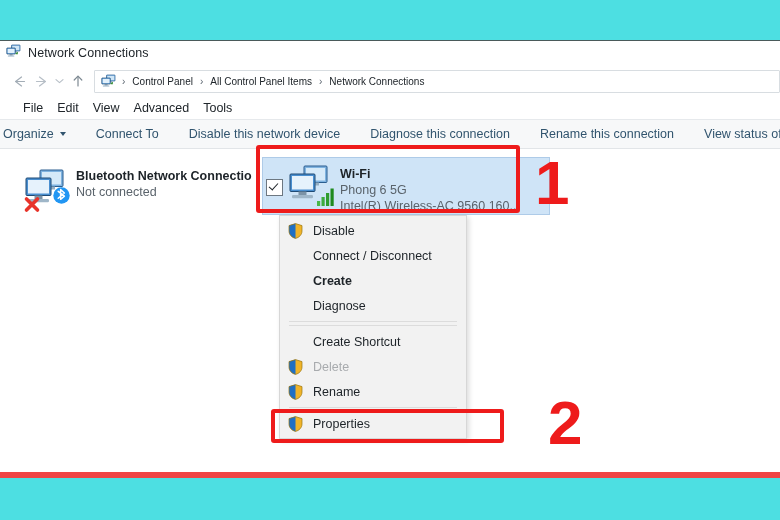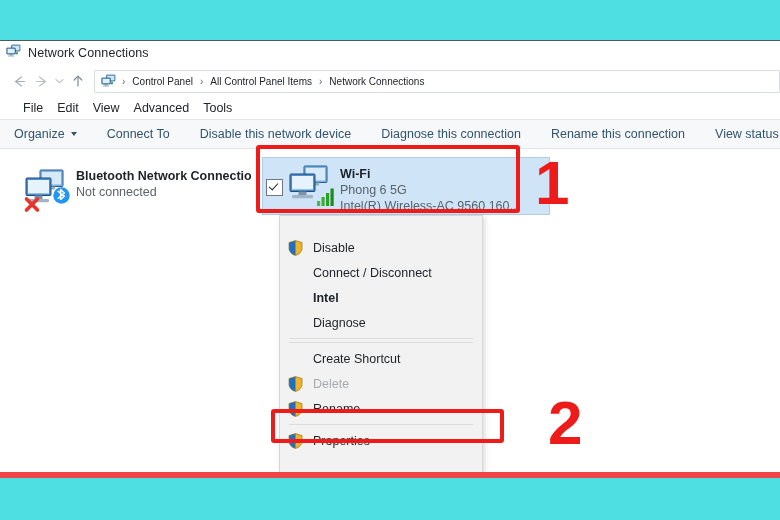--- a/index.html
+++ b/index.html
@@ -106,21 +106,21 @@
   }
 
   
   #toolbar {
     height: 30px;
     display: flex;
     align-items: center;
     background: #f7f8f9;
     border-top: 1px solid #e6e9ec;
     border-bottom: 1px solid #e2e5e8;
-    padding-left: 14px;
+    padding-left: 3px;
     box-sizing: border-box;
     overflow: hidden;
   }
   .tb-item {
     font-size: 12.5px;
     color: #31546e;
     white-space: nowrap;
     display: flex;
     align-items: center;
   }
@@ -208,25 +208,25 @@
     border: solid #1d2328;
     border-width: 0 1.6px 1.6px 0;
     transform: rotate(42deg);
   }
 
   
   #context-menu {
     position: absolute;
     left: 279px;
     top: 66px;
-    width: 204px;
+    width: 188px;
     background: #f2f2f2;
     border: 1px solid #d7d7d7;
     box-shadow: 2px 2px 5px rgba(0,0,0,.14);
-    padding: 19px 0;
+    padding: 2px 0;
     box-sizing: border-box;
   }
   .menu-row {
     height: 25px;
     display: flex;
     align-items: center;
     padding-left: 8px;
     font-size: 12.5px;
     color: #1d2328;
     white-space: nowrap;
@@ -433,21 +433,21 @@
         <span>Disable</span>
       </div>
 
       <div class="menu-row">
         <span class="menu-icon-slot"></span>
         <span>Connect / Disconnect</span>
       </div>
 
       <div class="menu-row bold">
         <span class="menu-icon-slot"></span>
-        <span>Intel</span>
+        <span>Create</span>
       </div>
 
       <div class="menu-row">
         <span class="menu-icon-slot"></span>
         <span>Diagnose</span>
       </div>
 
       <div class="menu-sep"></div>
 
 

